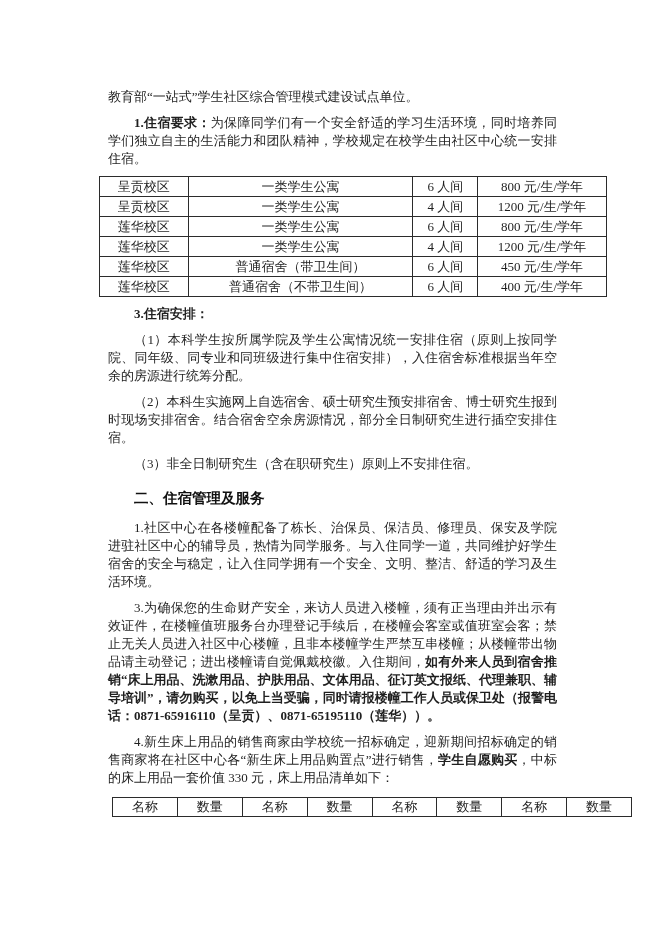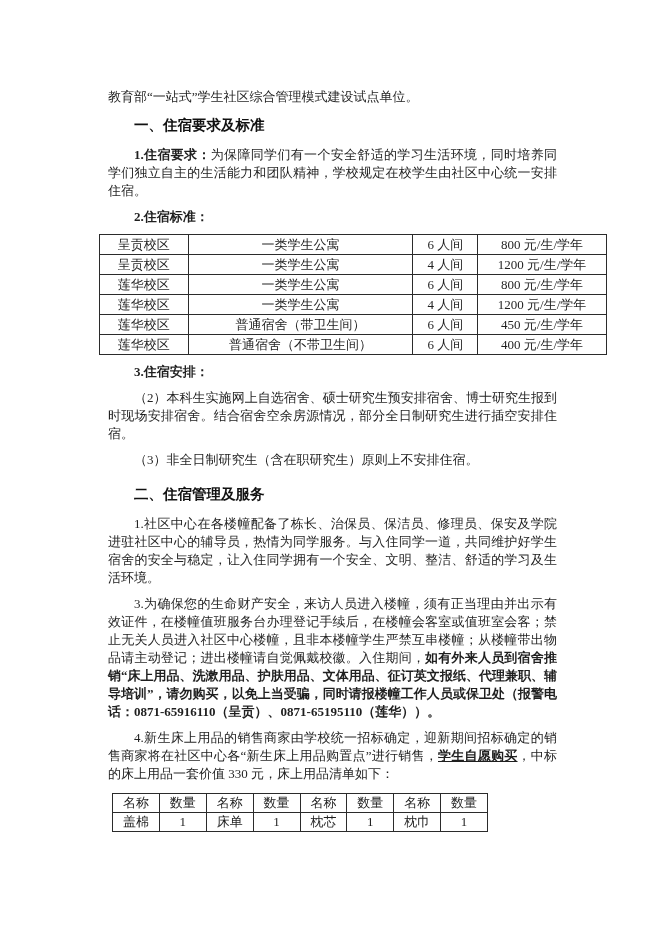--- a/index.html
+++ b/index.html
@@ -30,56 +30,54 @@
     font-weight: bold;
     font-size: 14.5px;
     line-height: 18px;
     margin-top: 10px;
     margin-bottom: 12px;
     text-indent: 26px;
     color: #111;
   }
   .sub-label { font-weight: bold; }
   b { font-weight: bold; }
-  .bold-underline { font-weight: bold; text-decoration: underline; }
+  .bold-underline { font-weight: bold; }
   table {
     border-collapse: collapse;
     table-layout: fixed;
     font-size: 13px;
   }
   td {
     border: 1px solid #2b2b2b;
     text-align: center;
     vertical-align: middle;
     padding: 0 2px;
     overflow: hidden;
     white-space: nowrap;
   }
   .standards-table { width: 508px; margin: 0 0 2px -1px; }
   .standards-table td { height: 19px; }
   .col-campus { width: 17.5%; }
   .col-type { width: 44.3%; }
   .col-room { width: 12.8%; }
   .col-price { width: 25.4%; }
-  .bedding-table { width: 376px; margin: 10px 0 0 12px; }
+  .bedding-table { width: 520px; margin: 10px 0 0 12px; }
   .bedding-table td { height: 18px; width: 12.5%; }
 </style>
 </head>
 <body>
 
 <div class="page">
   <div class="content">
 
     <p class="body-text">教育部“一站式”学生社区综合管理模式建设试点单位。</p>
 
-    <h2 class="section-heading">一、住宿要求及标准</h2>
 
     <p class="body-text indent"><b class="sub-label">1.住宿要求：</b><span>为保障同学们有一个安全舒适的学习生活环境，同时培养同学们独立自主的生活能力和团队精神，学校规定在校学生由社区中心统一安排住宿。</span></p>
 
-    <p class="body-text indent"><b class="sub-label">2.住宿标准：</b></p>
 
     <table class="standards-table">
       <colgroup>
           <col class="col-campus">
           <col class="col-type">
           <col class="col-room">
           <col class="col-price">
         </colgroup>
       <tbody>
           <tr>
@@ -116,20 +114,21 @@
         <td>莲华校区</td>
         <td>普通宿舍（不带卫生间）</td>
         <td>6 人间</td>
         <td>400 元/生/学年</td>
       </tr>
     </tbody>
       </table>
 
     <p class="body-text indent"><b class="sub-label">3.住宿安排：</b></p>
 
+    <p class="body-text indent">（1）本科学生按所属学院及学生公寓情况统一安排住宿（原则上按同学院、同年级、同专业和同班级进行集中住宿安排），入住宿舍标准根据当年空余的房源进行统筹分配。</p>
     <p class="body-text indent">（2）本科生实施网上自选宿舍、硕士研究生预安排宿舍、博士研究生报到时现场安排宿舍。结合宿舍空余房源情况，部分全日制研究生进行插空安排住宿。</p>
     <p class="body-text indent">（3）非全日制研究生（含在职研究生）原则上不安排住宿。</p>
 
     <h2 class="section-heading" style="margin-top:16px;">二、住宿管理及服务</h2>
 
     <p class="body-text indent">1.社区中心在各楼幢配备了栋长、治保员、保洁员、修理员、保安及学院进驻社区中心的辅导员，热情为同学服务。与入住同学一道，共同维护好学生宿舍的安全与稳定，让入住同学拥有一个安全、文明、整洁、舒适的学习及生活环境。</p>
     <p class="body-text indent"><span>3.为确保您的生命财产安全，来访人员进入楼幢，须有正当理由并出示有效证件，在楼幢值班服务台办理登记手续后，在楼幢会客室或值班室会客；禁止无关人员进入社区中心楼幢，且非本楼幢学生严禁互串楼幢；从楼幢带出物品请主动登记；进出楼幢请自觉佩戴校徽。入住期间，</span><b>如有外来人员到宿舍推销“床上用品、洗漱用品、护肤用品、文体用品、征订英文报纸、代理兼职、辅导培训”，请勿购买，以免上当受骗，同时请报楼幢工作人员或保卫处（报警电话：0871-65916110（呈贡）、0871-65195110（莲华））。</b></p>
     <p class="body-text indent"><span>4.新生床上用品的销售商家由学校统一招标确定，迎新期间招标确定的销售商家将在社区中心各“新生床上用品购置点”进行销售，</span><span class="bold-underline">学生自愿购买</span><span>，中标的床上用品一套价值 330 元，床上用品清单如下：</span></p>
 
     <table class="bedding-table">
@@ -137,27 +136,17 @@
           <tr>
         <td>名称</td>
         <td>数量</td>
         <td>名称</td>
         <td>数量</td>
         <td>名称</td>
         <td>数量</td>
         <td>名称</td>
         <td>数量</td>
       </tr>
-      <tr>
-        <td>盖棉</td>
-        <td>1</td>
-        <td>床单</td>
-        <td>1</td>
-        <td>枕芯</td>
-        <td>1</td>
-        <td>枕巾</td>
-        <td>1</td>
-      </tr>
     </tbody>
       </table>
 
   </div>
 </div>
 
 </body></html>

